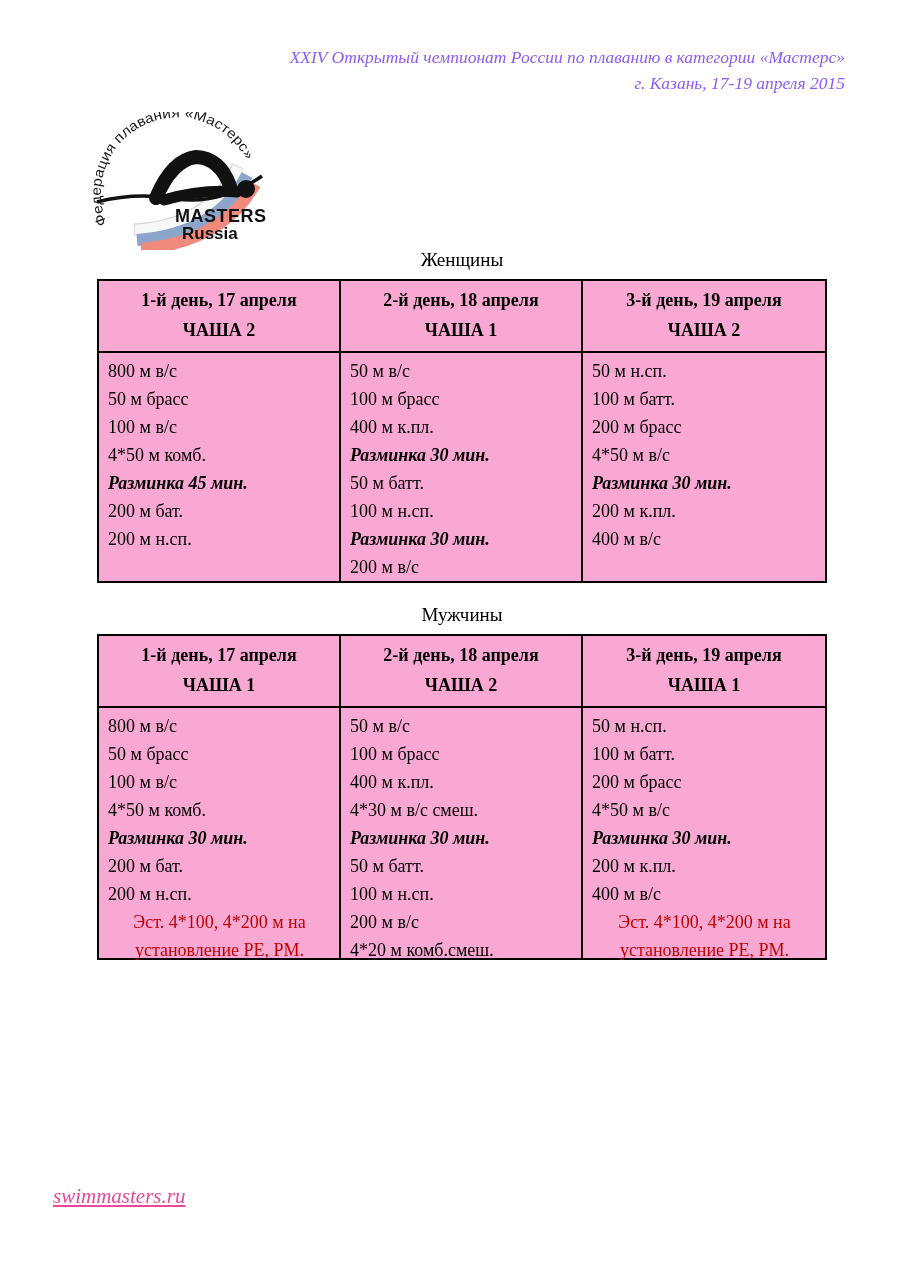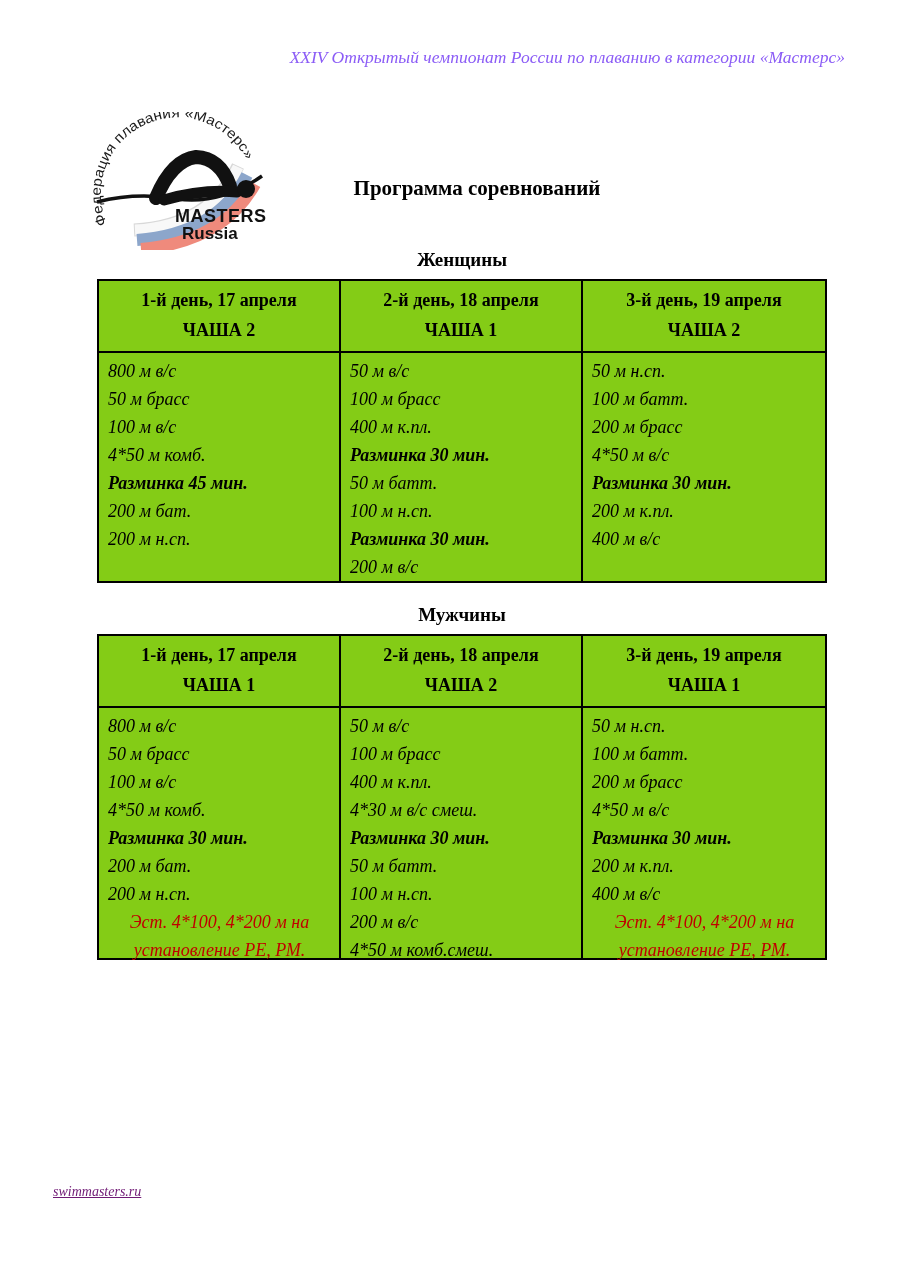--- a/index.html
+++ b/index.html
@@ -23,61 +23,62 @@
   .doc-title{
     position:absolute; top:176px; left:97px; width:730px;
     text-align:center; padding-left:30px; box-sizing:border-box;
     font-weight:bold; font-size:21px;
   }
   
   .section{ position:absolute; left:97px; width:730px; }
   .section-women{ top:249px; }
   .section-men{ top:604px; }
   .section-heading{
-    text-align:center; font-weight:bold; font-size:19px;
+    text-align:center; font-weight:normal; font-size:19px;
     line-height:22px; margin:0 0 8px 0;
   }
   .sched-table{
     border:2px solid #000; box-sizing:border-box; width:730px;
-    background:#84cc16;
+    background:#f9a8d4;
   }
   .thead{ display:grid; grid-template-columns:1fr 1fr 1fr; border-bottom:2px solid #000; }
   .th{
     text-align:center; padding:6px 2px 7px 2px;
     border-right:2px solid #000; box-sizing:border-box;
   }
   .th:last-child{ border-right:none; }
   .th .day{ font-weight:bold; font-size:18px; line-height:27px; }
   .th .pool{ font-weight:bold; font-size:18px; line-height:28px; margin-top:2px;text-align:center; }
   .tbody{ display:grid; grid-template-columns:1fr 1fr 1fr; }
   .tbody .td{
     border-right:2px solid #000; box-sizing:border-box;
     padding:4px 8px 0 9px; font-size:18px;
   }
   .tbody .td:last-child{ border-right:none; }
   .section-women .tbody .td{ height:228px; }
   .section-men .tbody .td{ height:250px; }
-  .ev{ line-height:28px;font-style:italic; }
+  .ev{ line-height:28px; }
   .ev-warmup{ font-weight:bold; font-style:italic; }
   .ev-relay{ color:#C00000;text-align:center; }
   
   .footer-link{
     position:absolute; left:53px; top:1184px;
-    font-style:italic; font-size:14px;
-    color:#701a75; text-decoration:underline; cursor:pointer;
+    font-style:italic; font-size:21px;
+    color:#ec4899; text-decoration:underline; cursor:pointer;
   }
   .logo-text{ font-family:"Liberation Sans","DejaVu Sans",sans-serif; }
 </style>
 </head>
 <body>
 
 <div class="page">
 
   <div class="doc-header">
     <div>XXIV Открытый чемпионат России по плаванию в категории «Мастерс»</div>
+    <div>г. Казань, 17-19 апреля 2015</div>
   </div>
 
   <div class="logo">
     <svg viewBox="0 0 176 138" width="176" height="138">
       <defs>
         <path id="arcpath" d="M 15 112 A 76 76 0 0 1 156 52" fill="none"></path>
       </defs>
 
       <g>
         <path d="M 146 54 Q 118 114 42 118" stroke="#D8D8D8" fill="none" stroke-width="13"></path>
@@ -94,21 +95,20 @@
       </g>
 
       <text class="logo-text" font-size="14" fill="#1a1a1a">
         <textPath href="#arcpath" textLength="236" lengthAdjust="spacingAndGlyphs">Федерация плавания «Мастерс»</textPath>
       </text>
       <text class="logo-text" x="83" y="110" font-size="18" font-weight="bold" letter-spacing="0.5" fill="#111">MASTERS</text>
       <text class="logo-text" x="90" y="127" font-size="17" font-weight="bold" fill="#111">Russia</text>
     </svg>
   </div>
 
-  <div class="doc-title">Программа соревнований</div>
 
   <div class="section section-women">
     <div class="section-heading">Женщины</div>
     <div class="sched-table">
       <div class="thead">
         <div class="th">
           <div class="day">1-й день, 17 апреля</div>
           <div class="pool">ЧАША 2</div>
         </div>
         <div class="th">
@@ -183,21 +183,21 @@
           </div>
         <div class="td">
             <div class="ev ev-normal">50 м в/с</div>
             <div class="ev ev-normal">100 м брасс</div>
             <div class="ev ev-normal">400 м к.пл.</div>
             <div class="ev ev-normal">4*30 м в/с смеш.</div>
             <div class="ev ev-warmup">Разминка 30 мин.</div>
             <div class="ev ev-normal">50 м батт.</div>
             <div class="ev ev-normal">100 м н.сп.</div>
             <div class="ev ev-normal">200 м в/с</div>
-            <div class="ev ev-normal">4*50 м комб.смеш.</div>
+            <div class="ev ev-normal">4*20 м комб.смеш.</div>
           </div>
         <div class="td">
             <div class="ev ev-normal">50 м н.сп.</div>
             <div class="ev ev-normal">100 м батт.</div>
             <div class="ev ev-normal">200 м брасс</div>
             <div class="ev ev-normal">4*50 м в/с</div>
             <div class="ev ev-warmup">Разминка 30 мин.</div>
             <div class="ev ev-normal">200 м к.пл.</div>
             <div class="ev ev-normal">400 м в/с</div>
             <div class="ev ev-relay">Эст. 4*100, 4*200 м на установление РЕ, РМ.</div>

